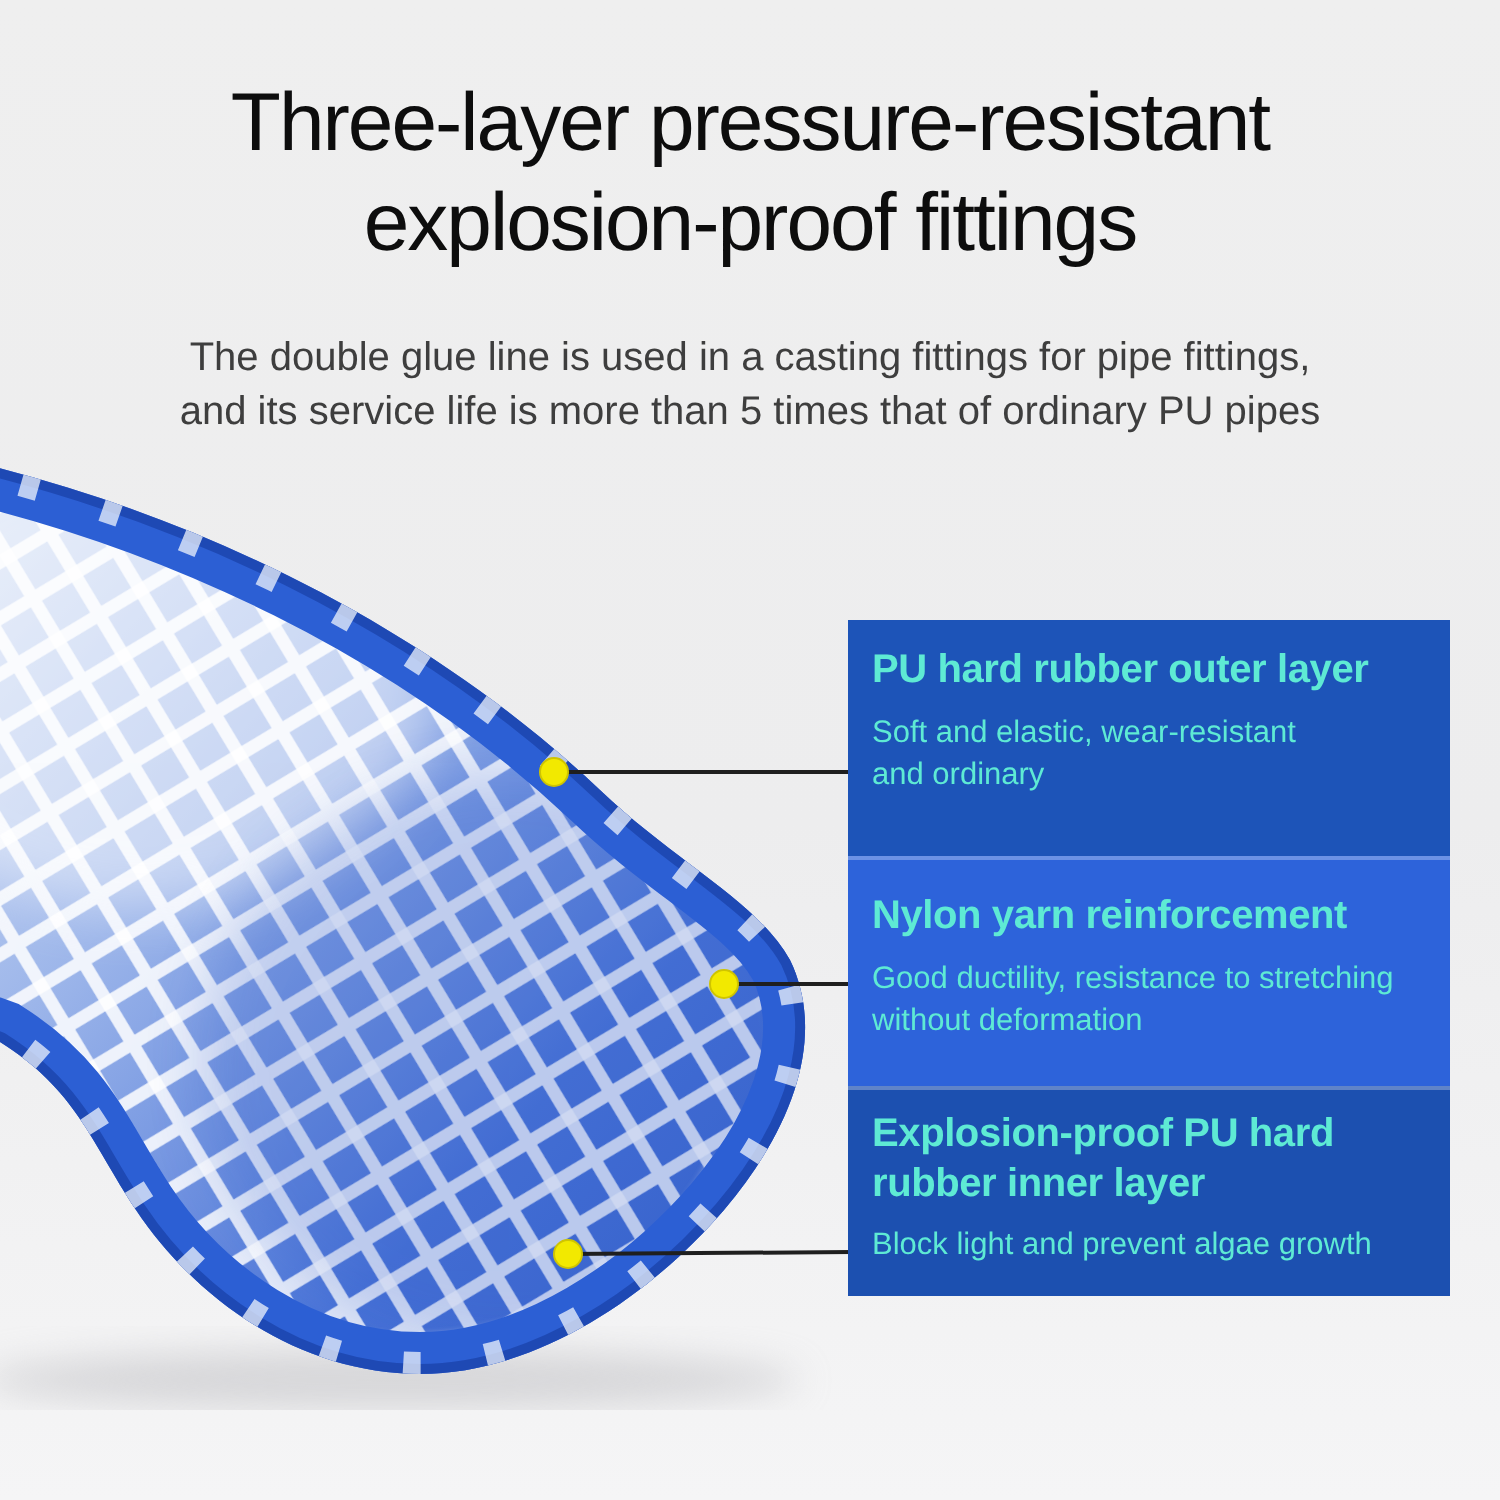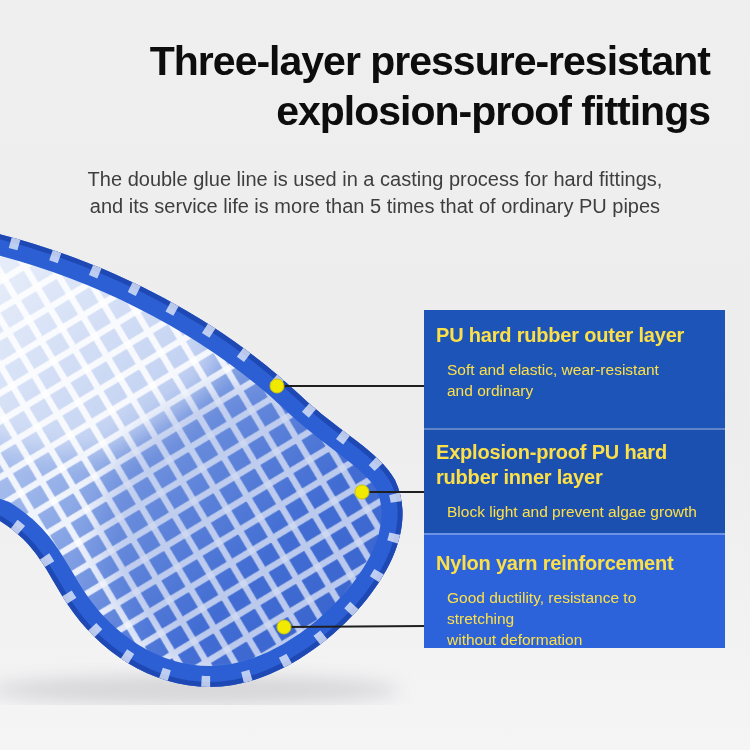--- a/index.html
+++ b/index.html
@@ -4,22 +4,22 @@
 <style>
   html,body{margin:0;padding:0;}
   body{font-family:"Liberation Sans", sans-serif; background:#dcdcdc;}
   .canvas{
     position:relative; width:750px; height:750px; overflow:hidden;
     background:linear-gradient(180deg,#efefef 0%,#ededee 55%,#f5f5f6 100%);
   }
   
   .title{
     position:absolute; top:36px; right:40px; left:40px;
-    margin:0; text-align:right;
-    font-size:41px; line-height:50px; font-weight:bold;
+    margin:0; text-align:center;
+    font-size:41px; line-height:50px; font-weight:normal;
     letter-spacing:-1px; color:#0d0d0d;
   }
   .title span{display:block;}
   .subtitle{
     position:absolute; top:166px; left:15px; right:15px;
     margin:0; text-align:center;
     font-size:20px; line-height:26.5px; color:#3e3e3e;
   }
   .subtitle span{display:block;}
   
@@ -27,39 +27,39 @@
   
   .overlay-svg{position:absolute; left:0; top:0; pointer-events:none;}
   
   .callouts{position:absolute; left:424px; top:310px; width:301px;}
   .callout{box-sizing:border-box; width:301px; color:#fff; padding:13px 8px 0 12px;}
   .callout-1{height:118px; background:#1d54b8;}
   .callout-2{height:115px; background:#2d63da; border-top:2px solid rgba(255,255,255,.3); padding-top:16px;}
   .callout-3{height:105px; background:#1c50b0; border-top:2px solid rgba(255,255,255,.3); padding-top:10px;}
   .callout h2{
     margin:0 0 8px 0; font-size:20px; line-height:25px;
-    font-weight:bold; letter-spacing:-0.2px; white-space:nowrap; color:#fde047;
+    font-weight:bold; letter-spacing:-0.2px; white-space:nowrap; color:#5eead4;
   }
   .callout h2 span{display:block;}
-  .callout p{margin:11px; font-size:15.5px; line-height:21px; color:#fde047;}
+  .callout p{margin:0; font-size:15.5px; line-height:21px; color:#5eead4;}
   .callout p span{display:block;}
   .callout-3 h2{margin-bottom:7px;}
 </style>
 </head>
 <body>
 
 <div class="canvas">
 
   <h1 class="title">
     <span>Three-layer pressure-resistant</span>
     <span>explosion-proof fittings</span>
   </h1>
 
   <p class="subtitle">
-    <span>The double glue line is used in a casting process for hard fittings,</span>
+    <span>The double glue line is used in a casting fittings for pipe fittings,</span>
     <span>and its service life is more than 5 times that of ordinary PU pipes</span>
   </p>
 
   <svg class="hose-svg" width="470" height="480" viewBox="0 0 470 480" aria-hidden="true">
     <defs>
       <linearGradient id="hoseFace" x1="0" y1="0" x2="1" y2="1">
         <stop offset="0" stop-color="#e2eaf8"></stop>
         <stop offset="0.35" stop-color="#9db6ea"></stop>
         <stop offset="0.7" stop-color="#4a74d8"></stop>
         <stop offset="1" stop-color="#3560cc"></stop>
@@ -118,34 +118,34 @@
     <div class="callout callout-1">
       <h2>
         <span>PU hard rubber outer layer</span>
       </h2>
       <p>
         <span>Soft and elastic, wear-resistant</span>
         <span>and ordinary</span>
       </p>
     </div>
 
+    <div class="callout callout-2">
+      <h2>
+        <span>Nylon yarn reinforcement</span>
+      </h2>
+      <p>
+        <span>Good ductility, resistance to stretching</span>
+        <span>without deformation</span>
+      </p>
+    </div>
+
     <div class="callout callout-3">
       <h2>
         <span>Explosion-proof PU hard</span>
         <span>rubber inner layer</span>
       </h2>
       <p>
         <span>Block light and prevent algae growth</span>
       </p>
     </div>
 
-    <div class="callout callout-2">
-      <h2>
-        <span>Nylon yarn reinforcement</span>
-      </h2>
-      <p>
-        <span>Good ductility, resistance to stretching</span>
-        <span>without deformation</span>
-      </p>
-    </div>
-
   </div>
 </div>
 
 </body></html>

